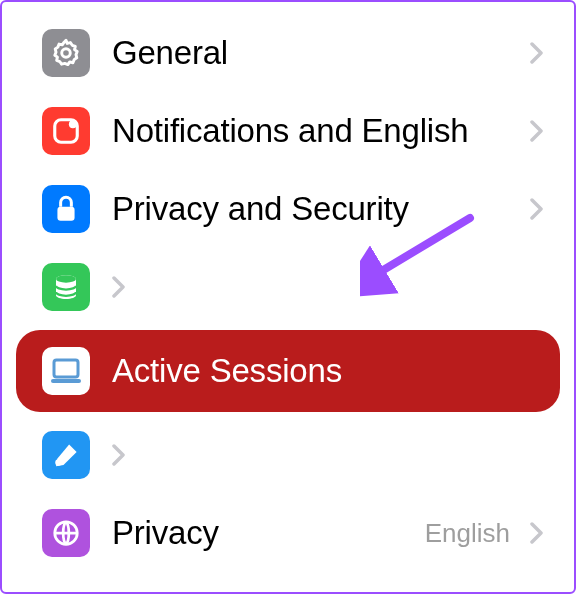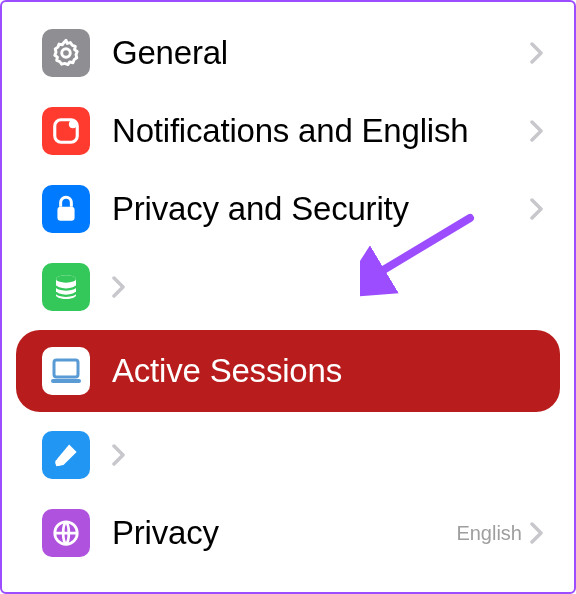--- a/index.html
+++ b/index.html
@@ -45,23 +45,23 @@
     justify-content: center;
     margin-right: 22px;
   }
   .label {
     font-size: 33px;
     color: #000;
     flex: 1 1 auto;
     letter-spacing: -0.2px;
   }
   .value {
-    font-size: 20px;
+    font-size: 26px;
     color: #9e9e9e;
-    margin-right: 8px;
+    margin-right: 20px;
   }
   .chev {
     flex: 0 0 auto;
   }
   .chev svg { display:block; }
 
   .annot-arrow {
     position: absolute;
     left: 358px;
     top: 206px;

